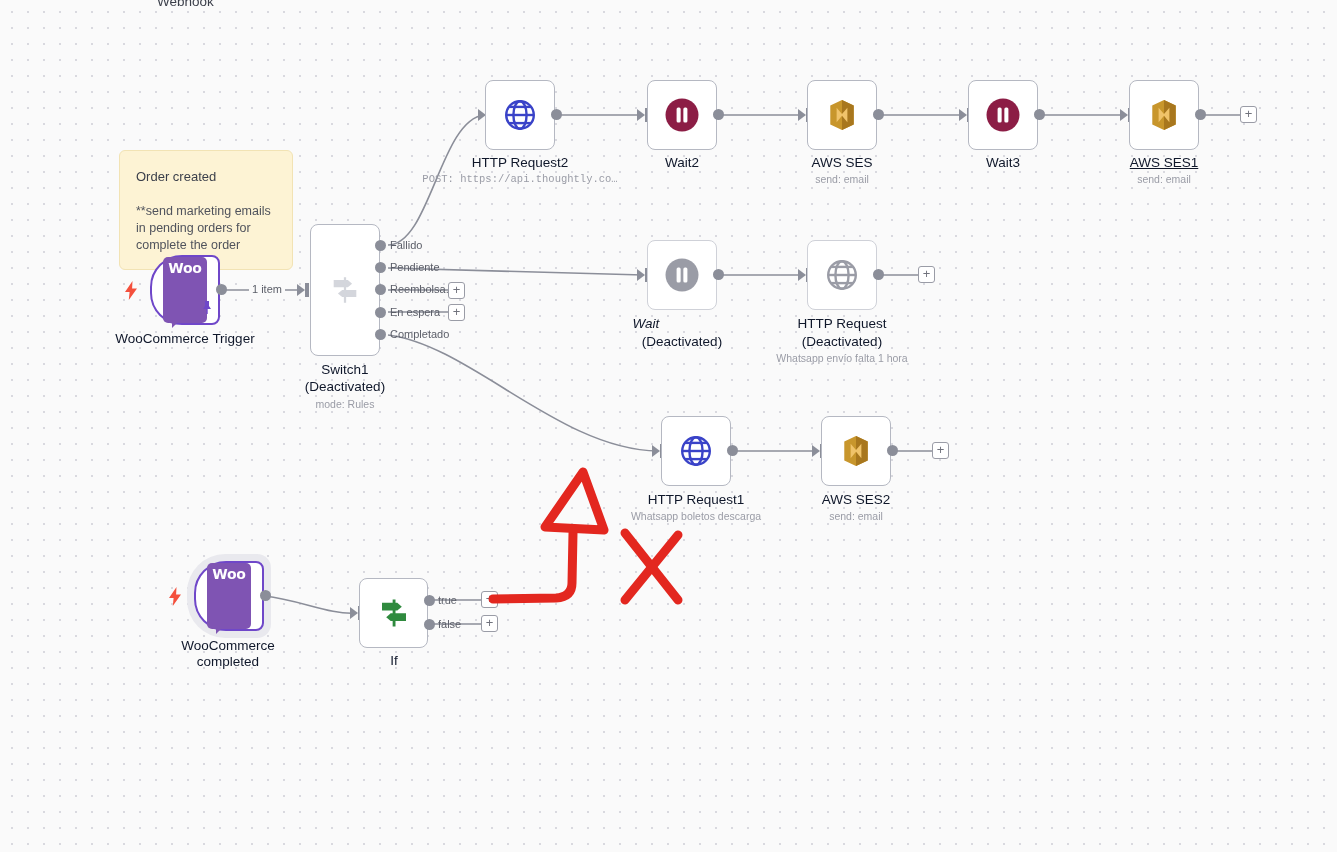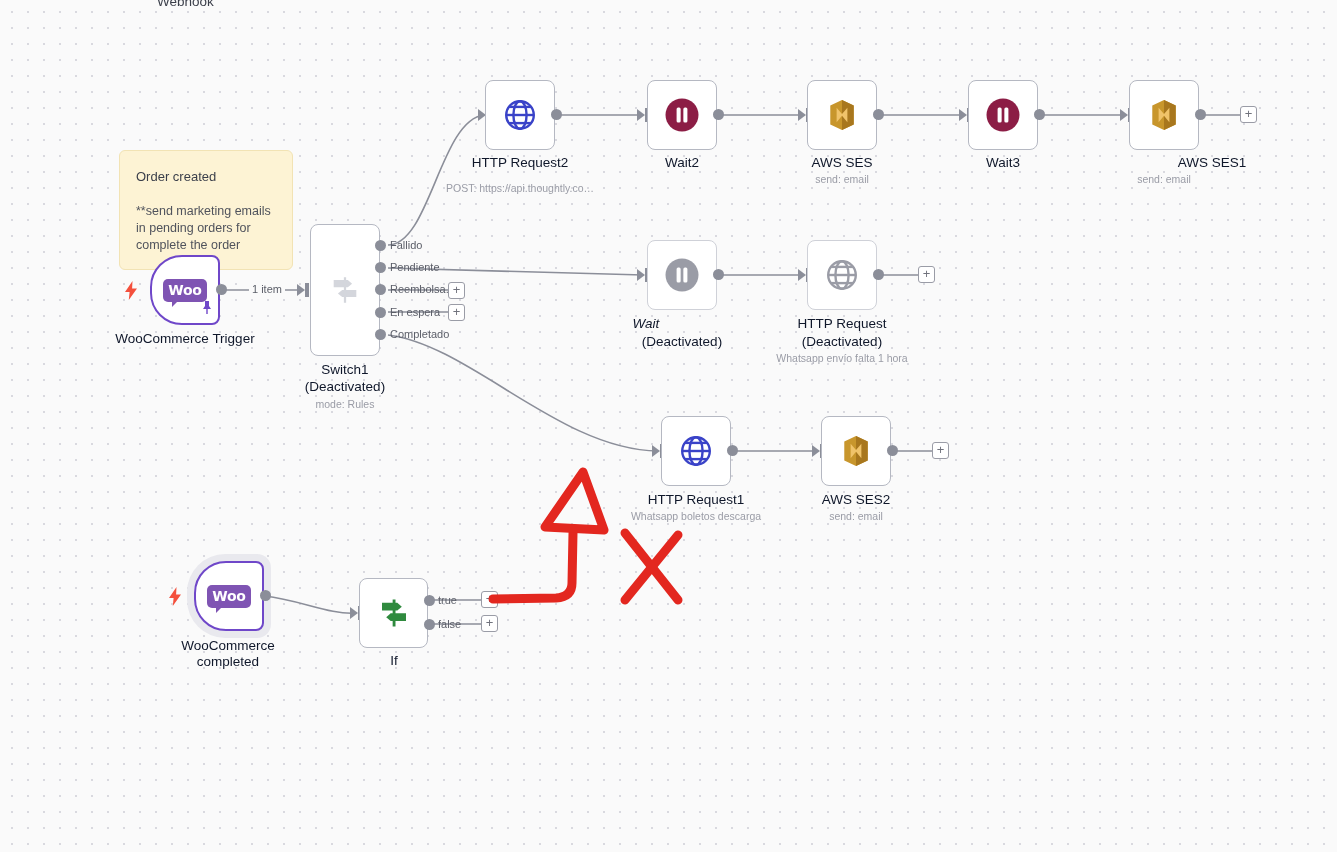--- a/index.html
+++ b/index.html
@@ -38,21 +38,21 @@
   .edgelabel{position:absolute;font-size:11px;color:#5b5e68;background:#fafafa;padding:0 3px;white-space:nowrap;}
   .outlabel{position:absolute;font-size:11px;color:#5b5e68;white-space:nowrap;}
 
   
   .sticky{position:absolute;background:#fdf3d4;border:1px solid #f2e3b4;border-radius:6px;box-sizing:border-box;padding:14px 16px;}
   .sticky h3{margin:0 0 14px 0;font-size:13px;font-weight:400;color:#3b3f4a;line-height:24px;}
   .sticky p{margin:0;font-size:12.5px;line-height:17px;color:#50535c;}
 
   
   .trignode{position:absolute;width:70px;height:70px;box-sizing:border-box;background:#fff;
-            border:2px solid #6f47c9;border-radius:32px 8px 8px 32px;display:flex;align-items:center;justify-content:center;}
+            border:2px solid #6f47c9;border-radius:32px 8px 8px 32px;display:flex;justify-content:center;}
   .trigwrap{position:absolute;}
   .trigwrap.selected::before{content:"";position:absolute;left:-7px;top:-7px;width:84px;height:84px;
             border-radius:38px 14px 14px 38px;background:#e9e9ee;z-index:-1;}
   .bolt{position:absolute;font-size:0;}
   .pin{position:absolute;right:4px;bottom:3px;}
 
   .woologo{display:inline-block;background:#7f54b3;border-radius:5px;padding:2px 5px 3px 5px;position:relative;}
   .woologo .txt{color:#fff;font-size:14px;font-weight:700;letter-spacing:-0.2px;font-family:"DejaVu Sans", sans-serif;line-height:15px;}
   .woologo::after{content:"";position:absolute;left:9px;bottom:-5px;width:0;height:0;
                   border-left:5px solid #7f54b3;border-bottom:5px solid transparent;}
@@ -218,21 +218,21 @@
         <circle cx="12" cy="12" r="9.2"></circle>
           <ellipse cx="12" cy="12" rx="4.4" ry="9.2"></ellipse>
         <line x1="2.8" y1="12" x2="21.2" y2="12"></line>
           <line x1="4.4" y1="6.6" x2="19.6" y2="6.6"></line>
           <line x1="4.4" y1="17.4" x2="19.6" y2="17.4"></line>
       </svg>
     </span>
   </div>
   <div class="dot" style="left:551px;top:109px;"></div>
   <div class="nlabel" style="left:440px;top:155px;width:160px;">HTTP Request2</div>
-  <div class="nsub" style="left:420px;top:182px;width:200px;">POST: https://api.thoughtly.co…</div>
+  <div class="nsub" style="left:420px;top:173px;width:200px;font-family:Liberation Mono, monospace;">POST: https://api.thoughtly.co…</div>
 
   <div class="node" style="left:647px;top:80px;">
     <span class="ico">
       <svg width="36" height="36" viewBox="0 0 24 24">
           <circle cx="12" cy="12" r="11" fill="#8c1d45"></circle>
       <rect x="8.4" y="7" width="2.7" height="10" rx="1" fill="#fff"></rect>
           <rect x="12.9" y="7" width="2.7" height="10" rx="1" fill="#fff"></rect>
         </svg>
     </span>
   </div>
@@ -270,21 +270,21 @@
         <path d="M12 2.5 4.6 6v12L12 21.5 19.4 18V6z" fill="#c8962c"></path>
         <path d="M12 2.5 19.4 6v12L12 21.5z" fill="#a8771e"></path>
         <path d="M8.6 7.4v9.2l3.4-4.1 3.4 4.1V7.4l-3.4 4z" fill="#f0c36a"></path>
       </svg>
     </span>
   </div>
   <div class="dot" style="left:1195px;top:109px;"></div>
   <div class="plusbtn" style="left:1240px;top:106px;">
     <span>+</span>
   </div>
-  <div class="nlabel" style="left:1152px;top:155px;width:120px;">AWS SES1</div>
+  <div class="nlabel" style="left:1104px;top:155px;width:120px;text-decoration:underline;">AWS SES1</div>
   <div class="nsub" style="left:1104px;top:173px;width:120px;">send: email</div>
 
   <div class="node deact" style="left:647px;top:240px;">
     <span class="ico">
       <svg width="36" height="36" viewBox="0 0 24 24">
           <circle cx="12" cy="12" r="11" fill="#9a9ca6"></circle>
       <rect x="8.4" y="7" width="2.7" height="10" rx="1" fill="#fff"></rect>
           <rect x="12.9" y="7" width="2.7" height="10" rx="1" fill="#fff"></rect>
         </svg>
     </span>

